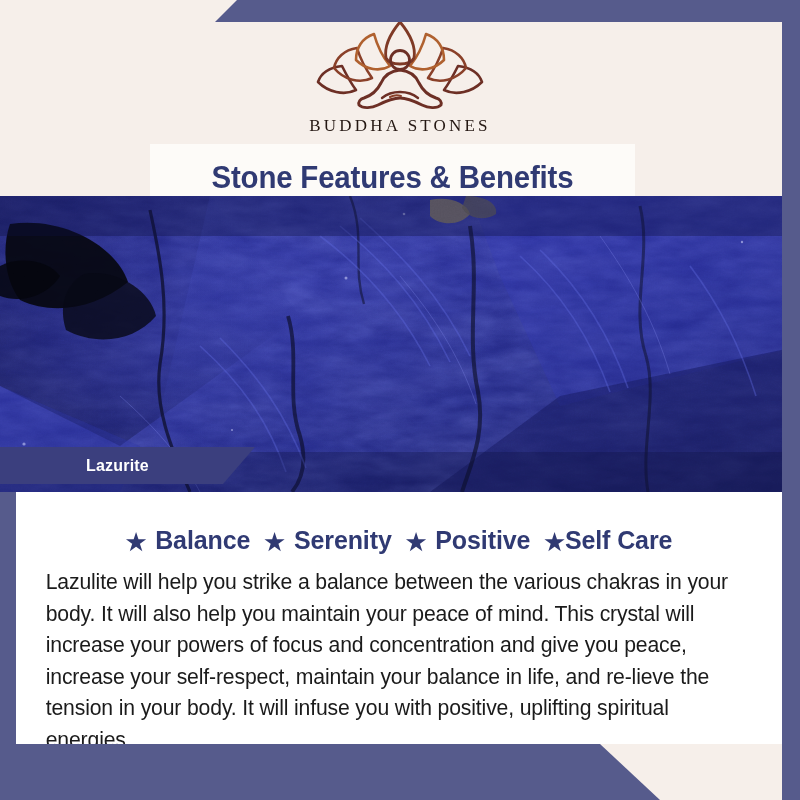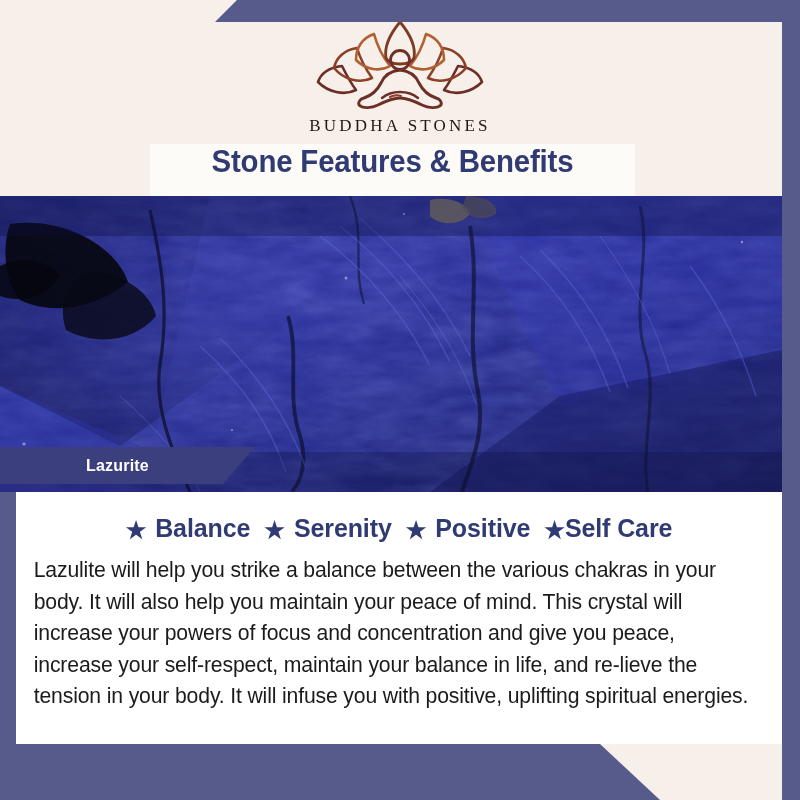--- a/index.html
+++ b/index.html
@@ -114,21 +114,21 @@
   
   .title-plate {
     position: absolute;
     top: 144px;
     left: 150px;
     width: 485px;
     height: 52px;
     background: #fdfbf8;
     z-index: 5;
     display: flex;
-    align-items: flex-start;
+    align-items: flex-end;
     justify-content: center;
   }
   .title-text {
     font-family: "Liberation Sans Narrow", "Liberation Sans", sans-serif;
     font-size: 31px;
     font-weight: 700;
     color: #303a73;
     letter-spacing: -0.2px;
     transform: scaleX(0.95);
     white-space: nowrap;
@@ -172,21 +172,21 @@
   
   .content {
     position: absolute;
     top: 492px;
     left: 16px;
     width: 766px;
     height: 262px;
     background: #ffffff;
     z-index: 3;
     box-sizing: border-box;
-    padding: 0;
+    padding: 12px;
   }
   .keywords {
     margin: 0;
     padding-top: 22px;
     text-align: center;
     font-family: "Liberation Sans Narrow", "Liberation Sans", sans-serif;
     font-size: 25px;
     font-weight: 700;
     color: #303a73;
     white-space: nowrap;

